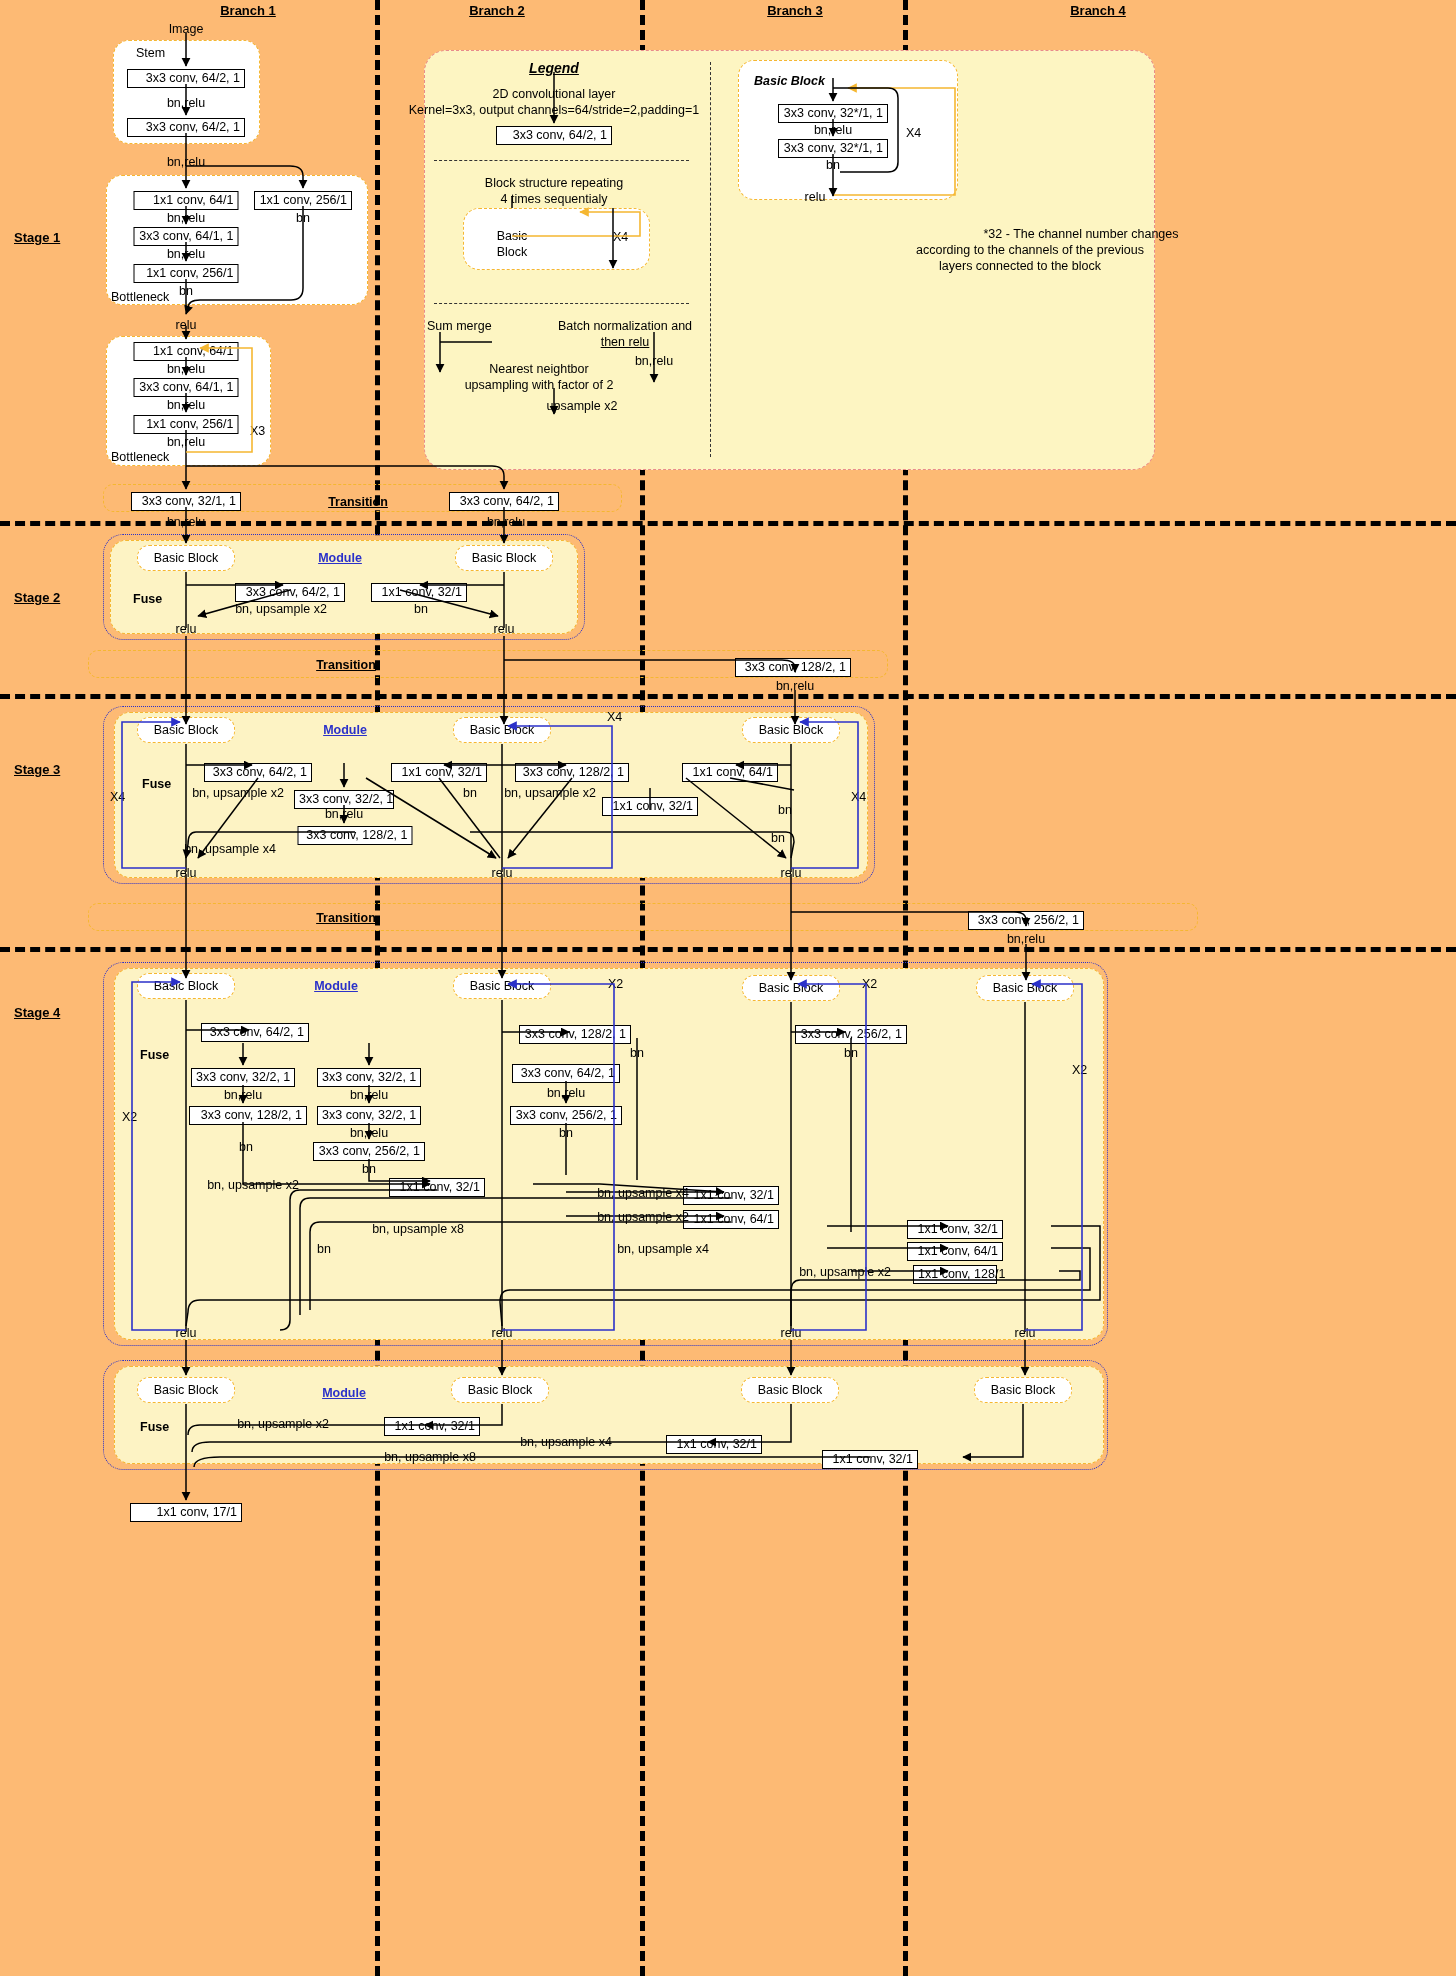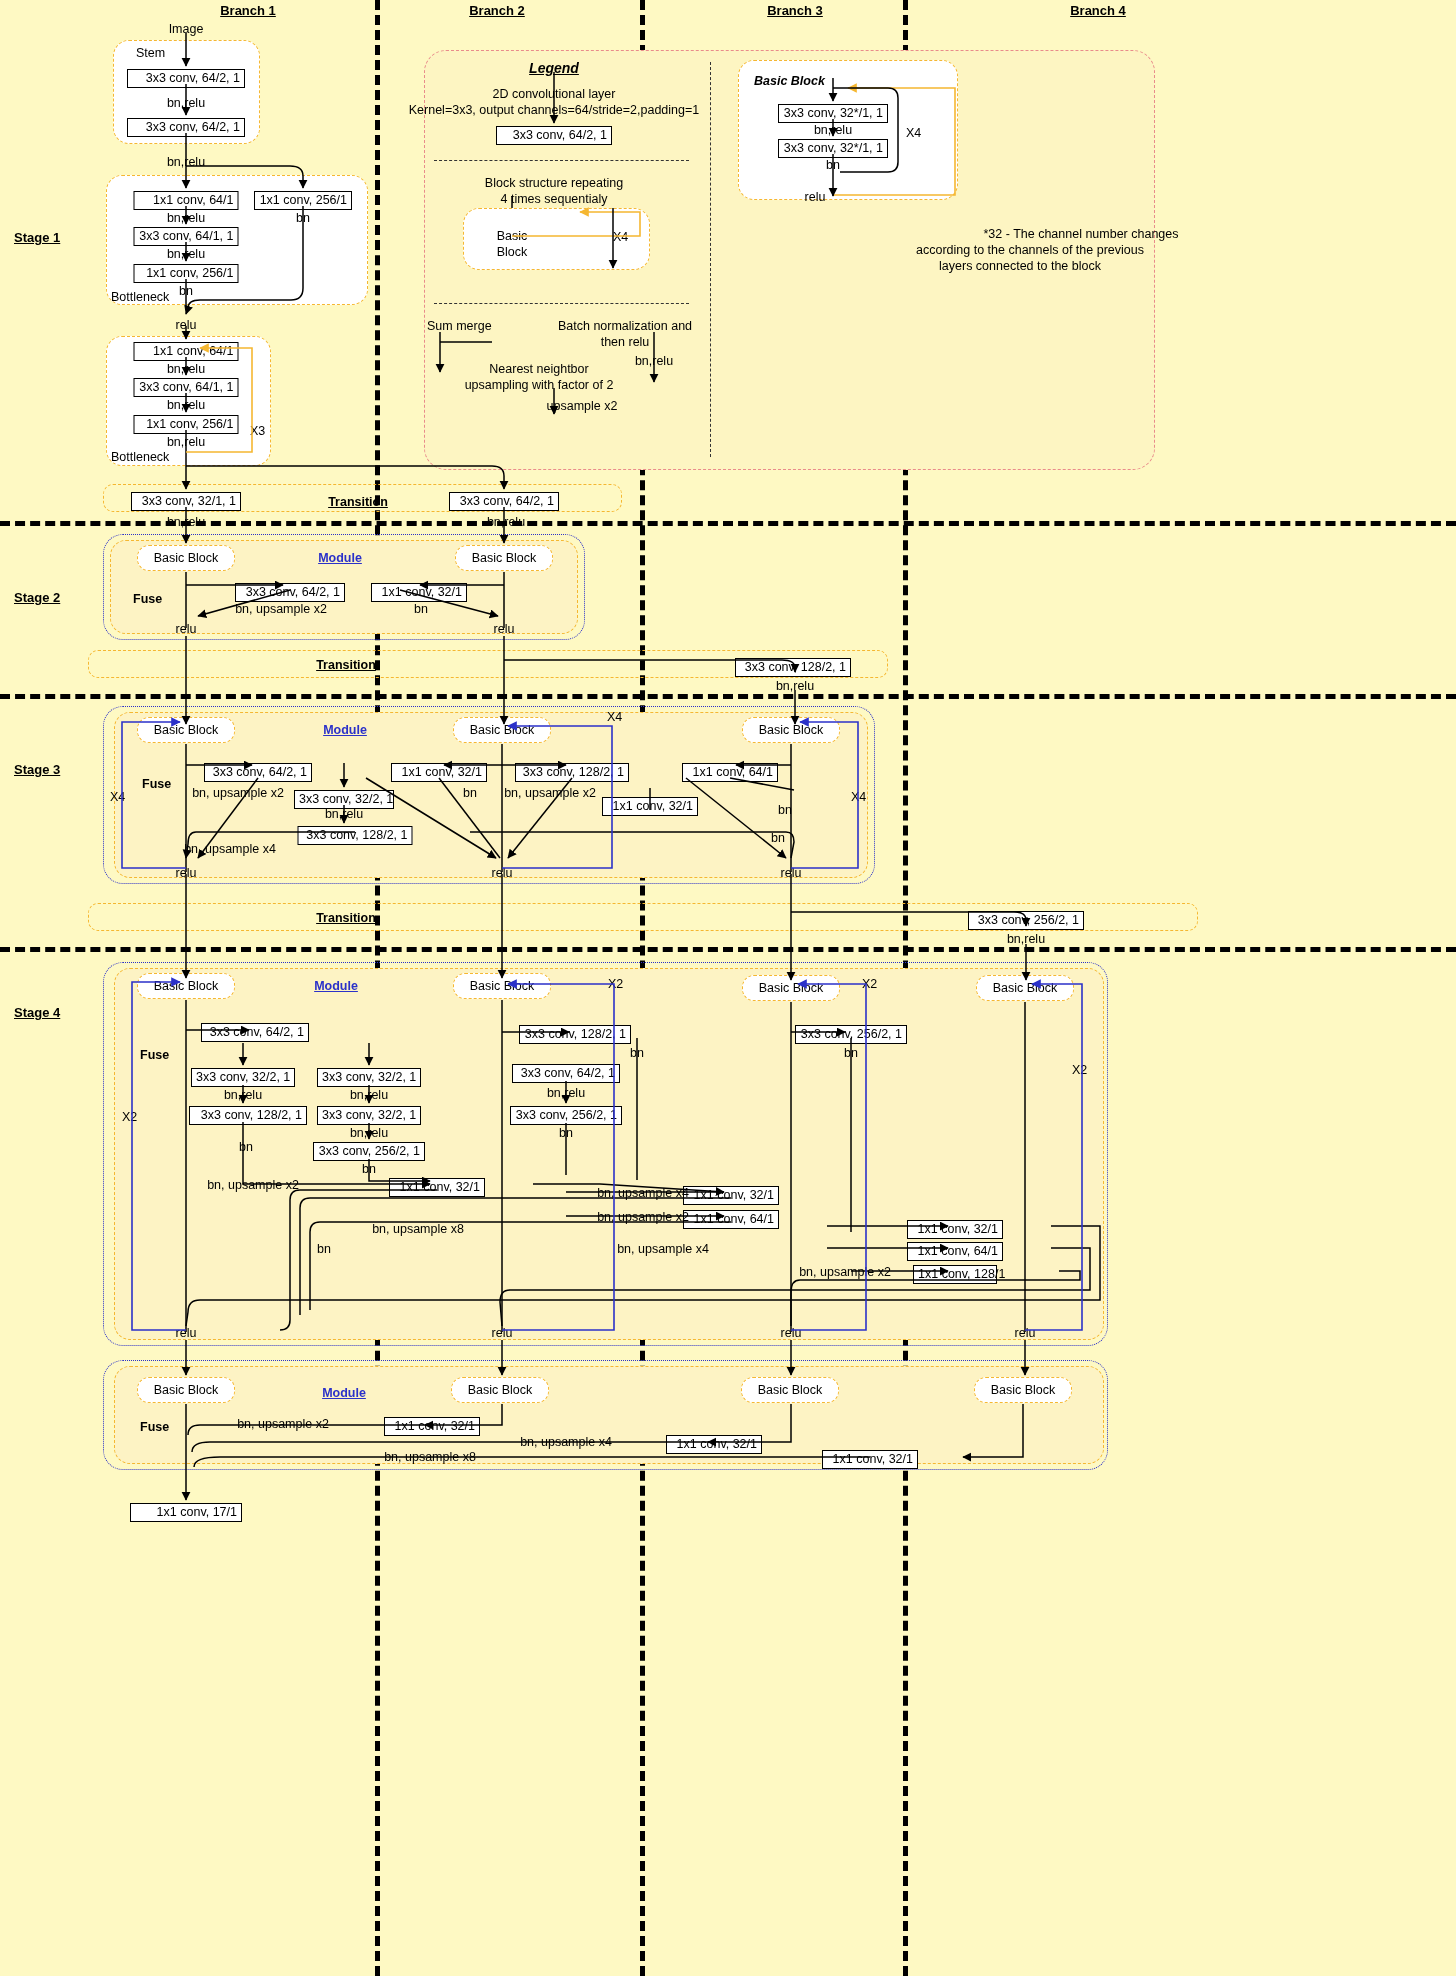--- a/index.html
+++ b/index.html
@@ -1,17 +1,17 @@
 <!DOCTYPE html>
 <html><head>
 <meta charset="utf-8">
 <style>
   html,body{margin:0;padding:0;background:#ffffff;}
   body{font-family:"Liberation Sans",sans-serif;}
-  #page{position:relative;width:1456px;height:1976px;overflow:hidden;background:#fef9c3;}
+  #page{position:relative;width:1456px;height:1976px;overflow:hidden;background:#fdba74;}
 
   
   .abs{position:absolute;}
   .lbl{position:absolute;font-size:12.5px;color:#000;white-space:nowrap;}
   .lbl.c{transform:translateX(-50%);}
   .branch-hdr{position:absolute;font-size:13px;font-weight:bold;text-decoration:underline;
               white-space:nowrap;transform:translateX(-50%);}
   .stage-hdr{position:absolute;font-size:13px;font-weight:bold;text-decoration:underline;white-space:nowrap;}
 
   
@@ -122,21 +122,21 @@
   <div class="lg-div" style="left:434px;top:160px;width:255px;"></div>
   <div class="lg-txt" style="left:554px;top:175px;">Block structure repeating</div>
   <div class="lg-txt" style="left:554px;top:191px;">4 times sequentialy</div>
   <div class="rbox white" style="left:463px;top:208px;width:187px;height:62px;"></div>
   <div class="lbl c" style="left:512px;top:229px;">Basic</div>
   <div class="lbl c" style="left:512px;top:245px;">Block</div>
   <div class="lbl" style="left:613px;top:230px;">X4</div>
   <div class="lg-div" style="left:434px;top:303px;width:255px;"></div>
   <div class="lbl" style="left:427px;top:319px;">Sum merge</div>
   <div class="lbl c" style="left:625px;top:319px;">Batch normalization and</div>
-  <div class="lbl c" style="left:625px;top:335px;">then relu</div>
+  <div class="lbl c" style="left:625px;top:335px;text-decoration:underline;">then relu</div>
   <div class="lg-txt" style="left:539px;top:361px;">Nearest neightbor</div>
   <div class="lg-txt" style="left:539px;top:377px;">upsampling with factor of 2</div>
   <div class="lg-txt" style="left:554px;top:398px;margin-left:28px;">upsample x2</div>
   <div class="lbl c" style="left:654px;top:354px;">bn,relu</div>
 
   <div class="abs" style="left:710px;top:62px;height:395px;border-left:1.4px dashed #333;"></div>
 
   <div class="rbox white" style="left:738px;top:60px;width:220px;height:140px;"></div>
   <div class="bb-title" style="left:754px;top:74px;">Basic Block</div>
   <div class="box" style="left:833px;top:104px;width:110px;">3x3 conv, 32*/1, 1</div>

